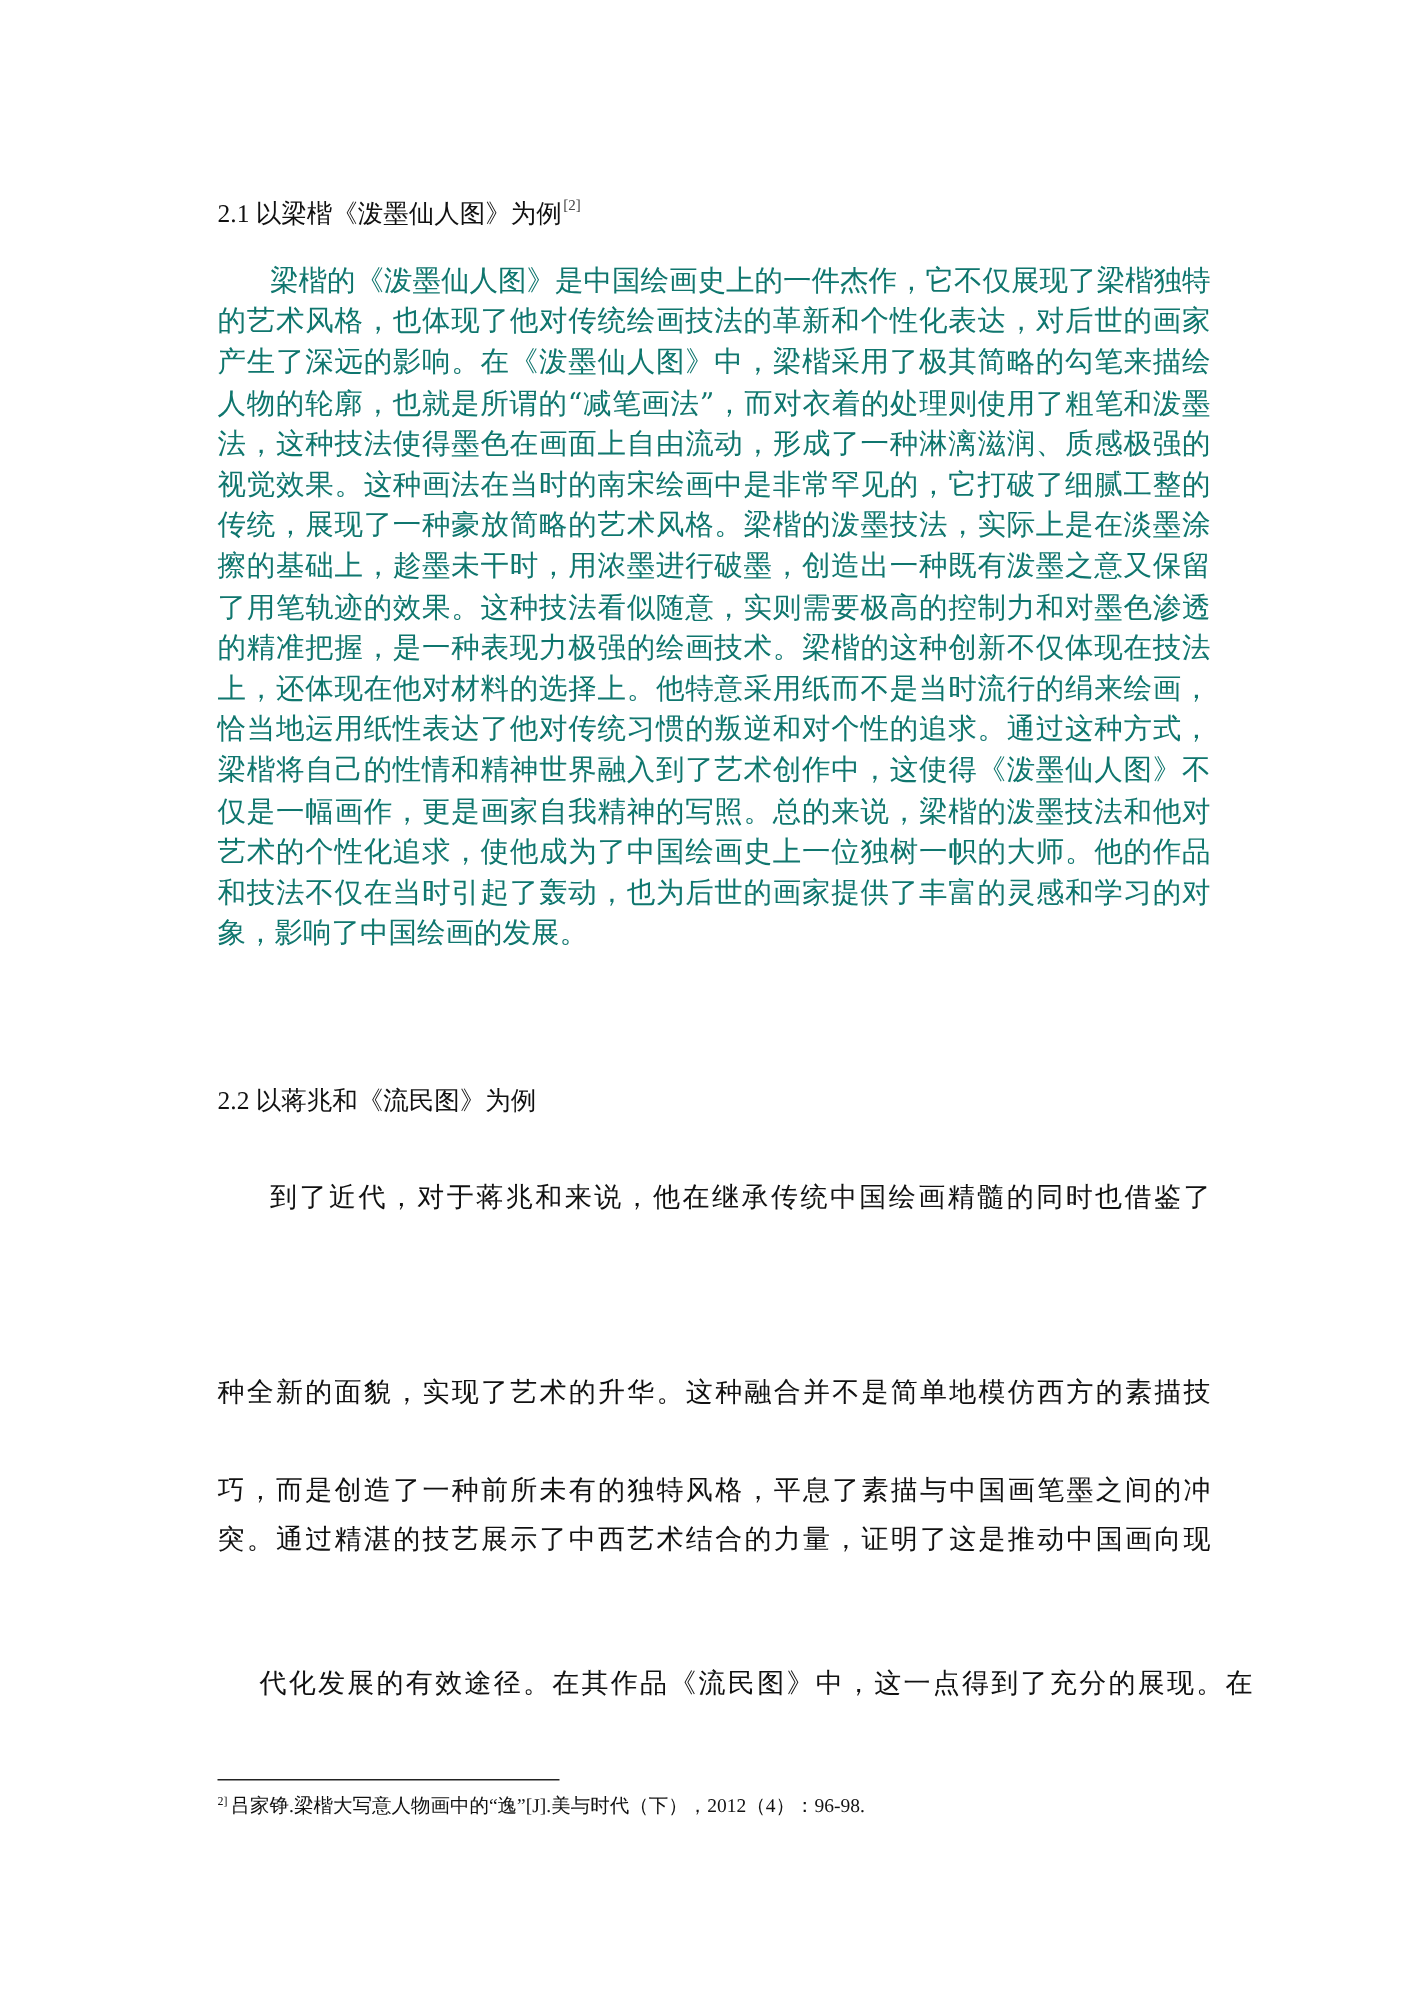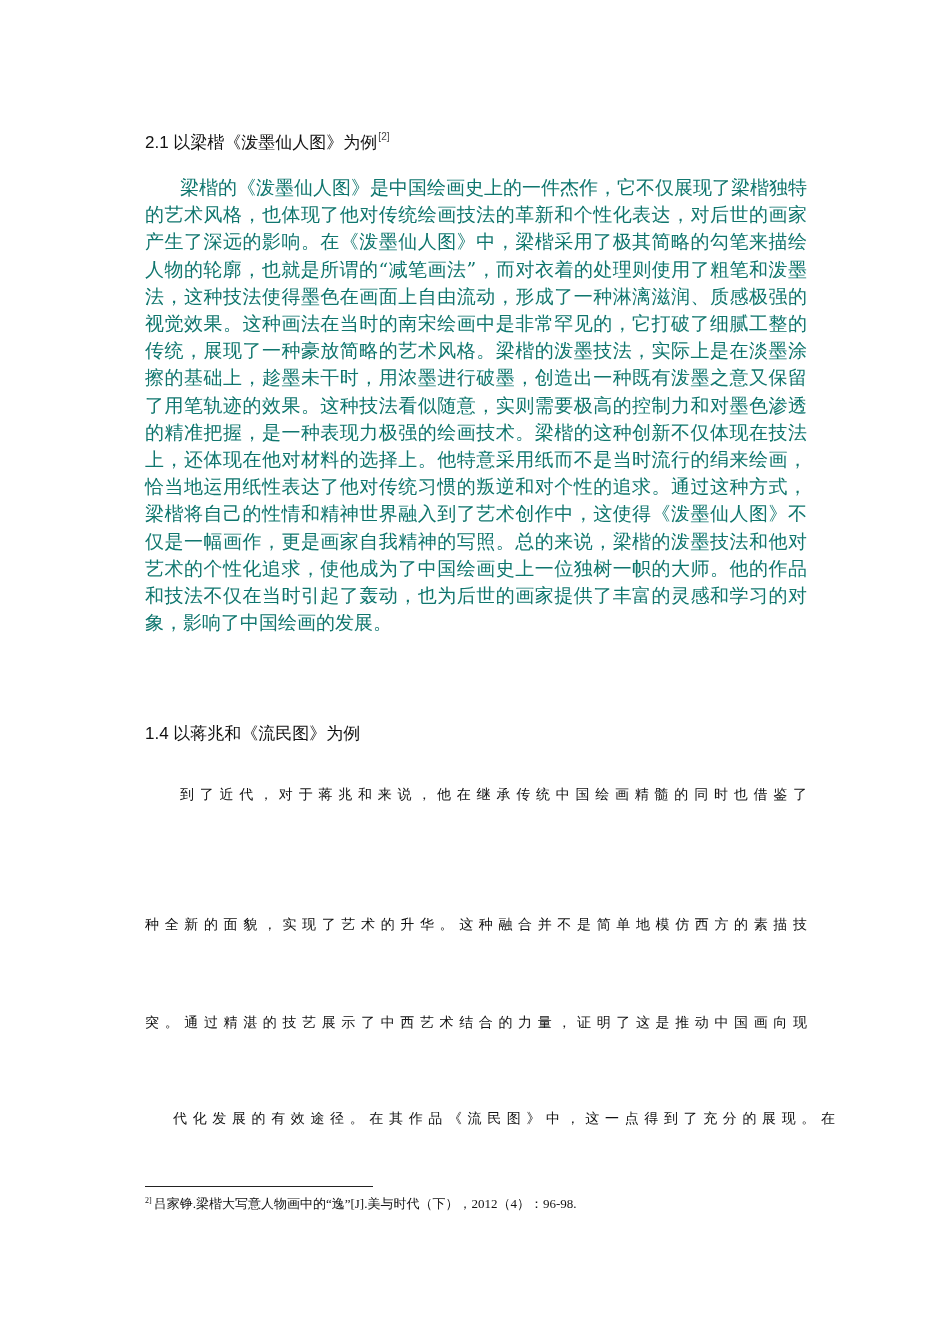--- a/index.html
+++ b/index.html
@@ -1,54 +1,55 @@
 <!DOCTYPE html>
 <html><head>
 <meta charset="utf-8">
 <style>
   html, body { margin: 0; padding: 0; background: #ffffff; }
   body { width: 950px; height: 1344px; position: relative; overflow: hidden; color: #111; }
   .page { position: absolute; left: 0; top: 0; width: 950px; height: 1344px; }
   .h2 {
     position: absolute; left: 145px;
-    font-family: Liberation Sans, sans-serif; font-size: 17px; color: #111;
+    font-family: Liberation Serif, serif; font-size: 17px; color: #111;
     white-space: nowrap;
   }
   .h2 sup { font-size: 10px; color: #444; vertical-align: 8px; margin-left: 1px; }
   .p1 {
     position: absolute; left: 145px; width: 662px;
     font-family: "DejaVu Serif", serif; font-size: 19px; line-height: 27.2px;
     text-align: justify; text-indent: 35px; color: #0f766e;
   }
   .line2 {
     position: absolute; left: 145px; width: 662px;
-    font-family: "DejaVu Sans", sans-serif; font-size: 14px; color: #111;
+    font-family: "DejaVu Sans", sans-serif; font-size: 18px; color: #111;
     white-space: nowrap; text-align: justify; text-align-last: justify;
   }
   .rule {
     position: absolute; left: 145px; top: 1186px; width: 228px; height: 1px; background: #222;
   }
   .footnote {
     position: absolute; left: 145px; top: 1195px;
     font-family: "Liberation Serif", serif; font-size: 13px; color: #111; white-space: nowrap;
   }
   .footnote sup { font-size: 8px; vertical-align: 5px; margin-right: 2px; }
 </style>
 </head>
 <body>
 
 <div class="page">
 
   <div class="h2" style="top:131px;"><span>2.1 以梁楷《泼墨仙人图》为例</span><sup>[2]</sup></div>
 
   <div class="p1" style="top:174px;">梁楷的《泼墨仙人图》是中国绘画史上的一件杰作，它不仅展现了梁楷独特的艺术风格，也体现了他对传统绘画技法的革新和个性化表达，对后世的画家产生了深远的影响。在《泼墨仙人图》中，梁楷采用了极其简略的勾笔来描绘人物的轮廓，也就是所谓的“减笔画法”，而对衣着的处理则使用了粗笔和泼墨法，这种技法使得墨色在画面上自由流动，形成了一种淋漓滋润、质感极强的视觉效果。这种画法在当时的南宋绘画中是非常罕见的，它打破了细腻工整的传统，展现了一种豪放简略的艺术风格。梁楷的泼墨技法，实际上是在淡墨涂擦的基础上，趁墨未干时，用浓墨进行破墨，创造出一种既有泼墨之意又保留了用笔轨迹的效果。这种技法看似随意，实则需要极高的控制力和对墨色渗透的精准把握，是一种表现力极强的绘画技术。梁楷的这种创新不仅体现在技法上，还体现在他对材料的选择上。他特意采用纸而不是当时流行的绢来绘画，恰当地运用纸性表达了他对传统习惯的叛逆和对个性的追求。通过这种方式，梁楷将自己的性情和精神世界融入到了艺术创作中，这使得《泼墨仙人图》不仅是一幅画作，更是画家自我精神的写照。总的来说，梁楷的泼墨技法和他对艺术的个性化追求，使他成为了中国绘画史上一位独树一帜的大师。他的作品和技法不仅在当时引起了轰动，也为后世的画家提供了丰富的灵感和学习的对象，影响了中国绘画的发展。</div>
 
-  <div class="h2" style="top:722px;">1.4 以蒋兆和《流民图》为例</div>
+  <div class="h2" style="top:722px;">2.2 以蒋兆和《流民图》为例</div>
 
   <div class="line2" style="top:786px; left:180px; width:627px;">到了近代，对于蒋兆和来说，他在继承传统中国绘画精髓的同时也借鉴了</div>
   <div class="line2" style="top:916px;">种全新的面貌，实现了艺术的升华。这种融合并不是简单地模仿西方的素描技</div>
+  <div class="line2" style="top:981px;">巧，而是创造了一种前所未有的独特风格，平息了素描与中国画笔墨之间的冲</div>
   <div class="line2" style="top:1014px;">突。通过精湛的技艺展示了中西艺术结合的力量，证明了这是推动中国画向现</div>
   <div class="line2" style="top:1110px;margin-left:28px;">代化发展的有效途径。在其作品《流民图》中，这一点得到了充分的展现。在</div>
 
   <div class="rule"></div>
   <div class="footnote"><sup>2]</sup><span>吕家铮.梁楷大写意人物画中的“逸”[J].美与时代（下），2012（4）：96-98.</span></div>
 
 </div>
 
 </body></html>

